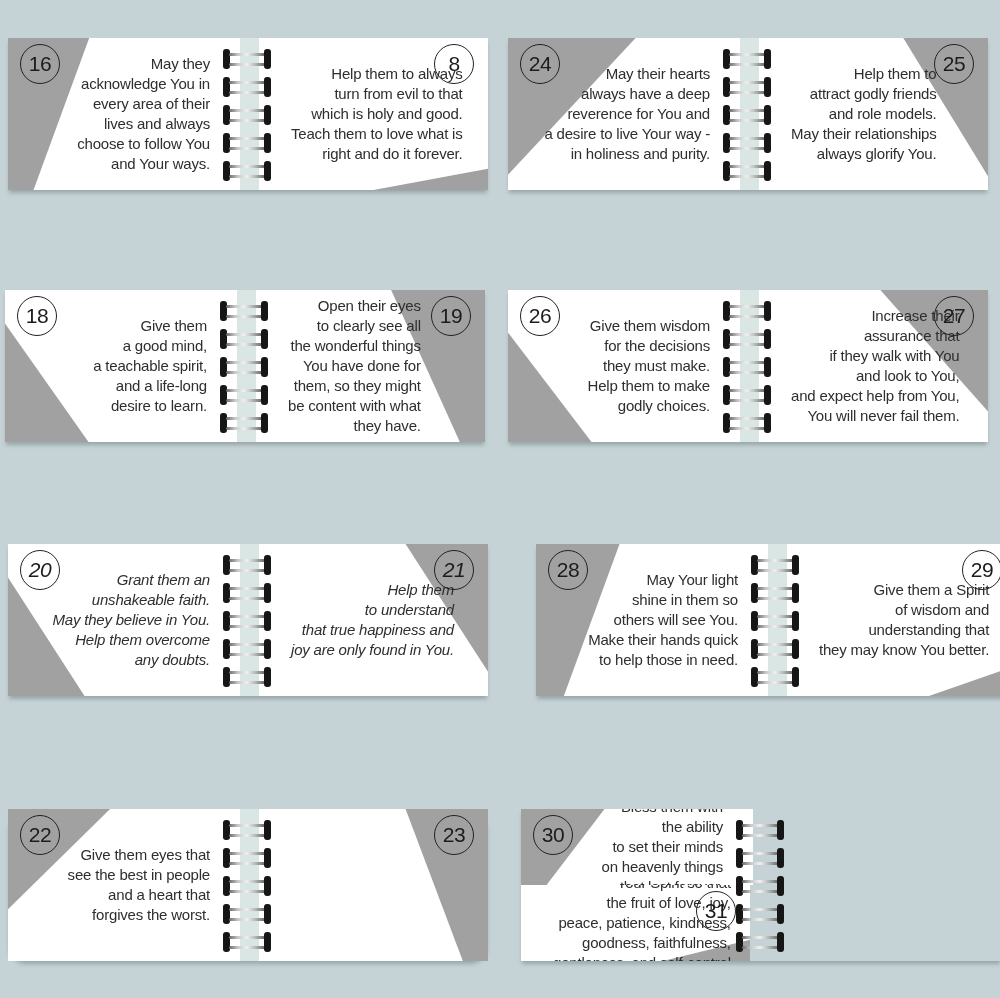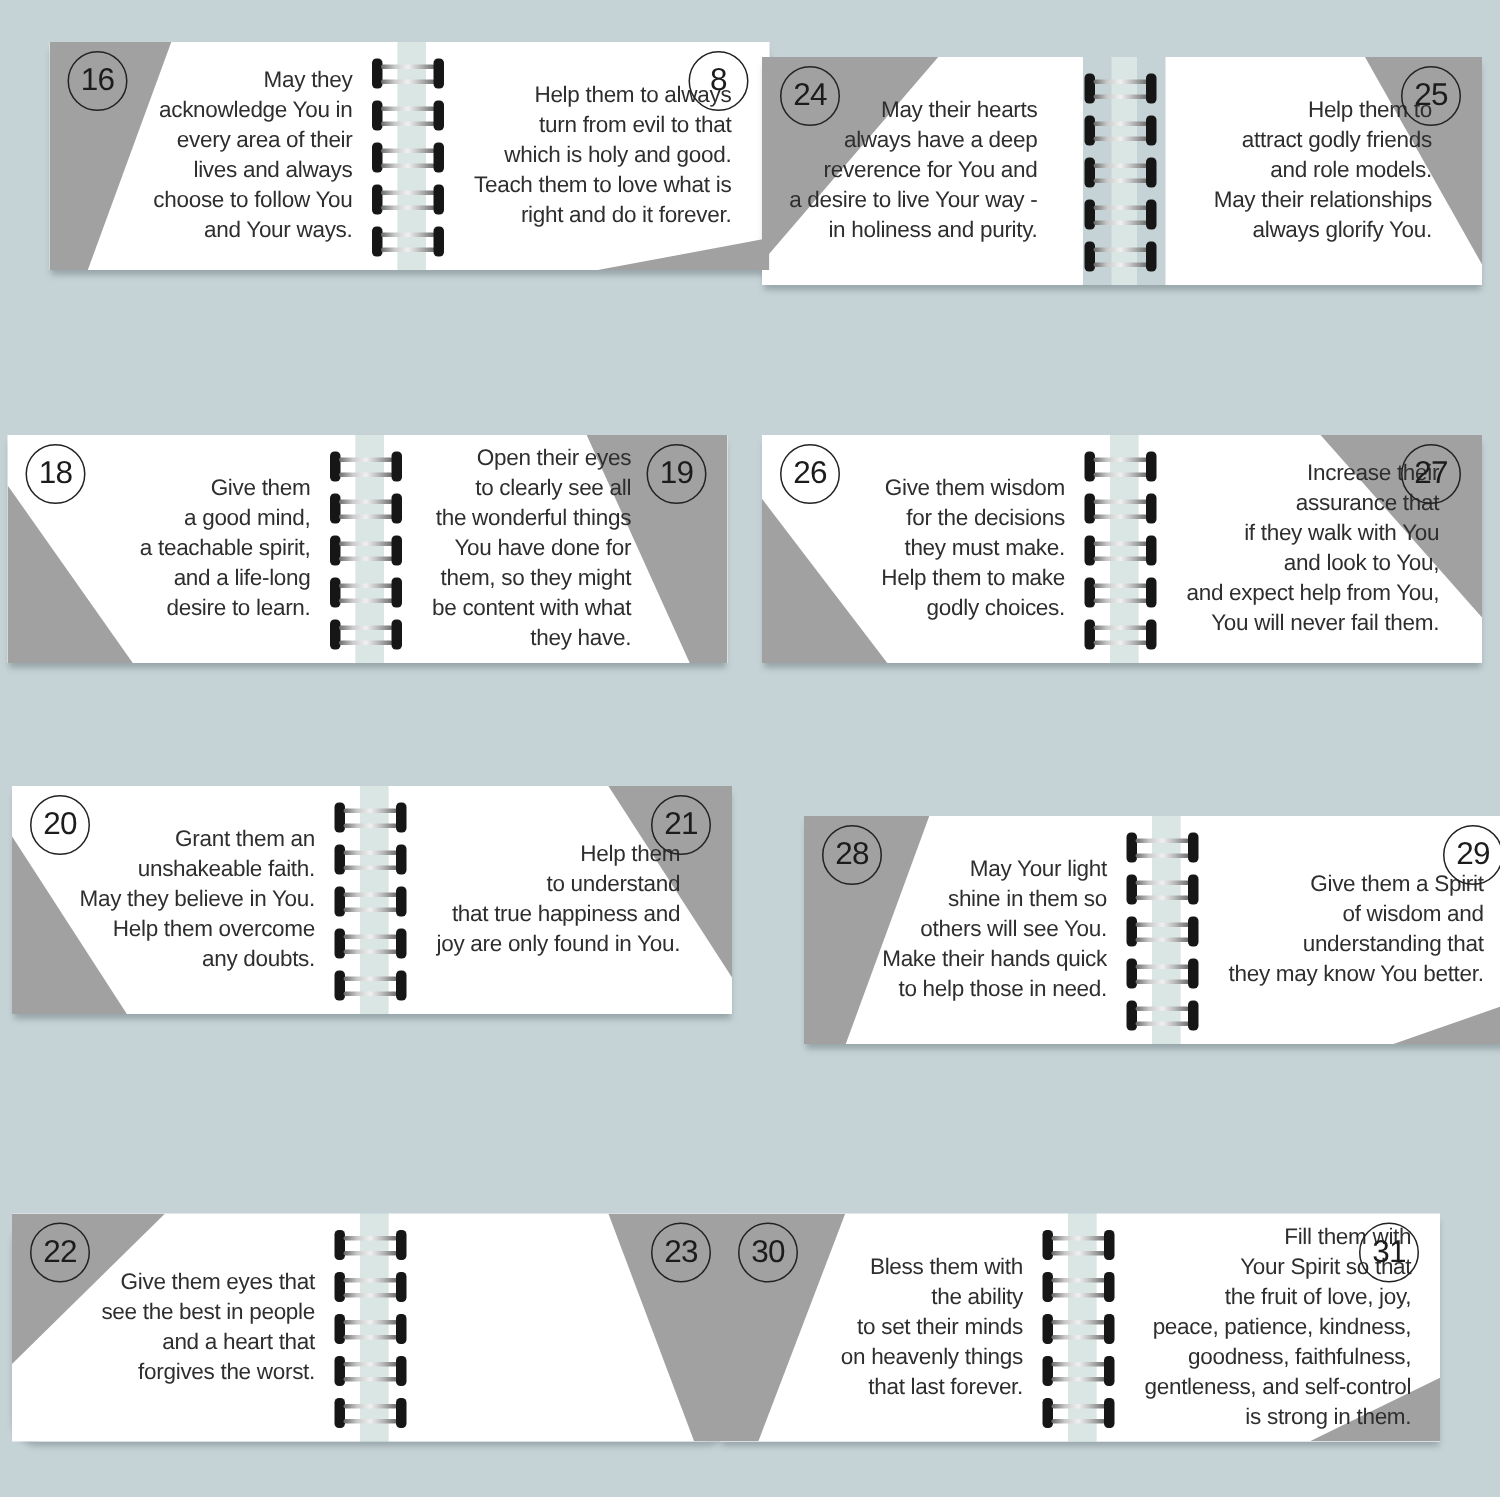--- a/index.html
+++ b/index.html
@@ -73,28 +73,28 @@
   }
   .bar-l { left:0; } .bar-r { right:0; }
   .wire {
     position:absolute; left:6px; right:6px; height:3px; display:block;
     background:linear-gradient(90deg,#6a6a6a,#c9c9c9 25%,#f0f0f0 50%,#bfbfbf 70%,#6a6a6a);
     border-radius:2px;
   }
   .wire-top { top:3.5px; } .wire-bot { bottom:3.5px; }
 
   
-  .c0 { left:8px;   top:28px;margin-left:25px; }
-  .c1 { left:508px; top:38px;gap:19px; }
+  .c0 { left:8px;   top:38px; }
+  .c1 { left:508px; top:38px; }
   .c2 { left:5px;   top:290px; }
   .c3 { left:508px; top:290px; }
-  .c4 { left:8px;   top:524px; }
+  .c4 { left:8px;   top:544px;font-style:italic; }
   .c5 { left:536px; top:544px; }
   .c6 { left:8px;   top:809px;border-radius:18px; }
-  .c7 { left:480px; top:809px; }
+  .c7 { left:521px; top:809px;flex-direction:column; }
 </style>
 </head>
 <body>
 
 <div class="card c0">
   <div class="page page-left">
     <span class="tri"></span>
     <div class="circle">16</div>
     <div class="ptext">May they
 acknowledge You in

